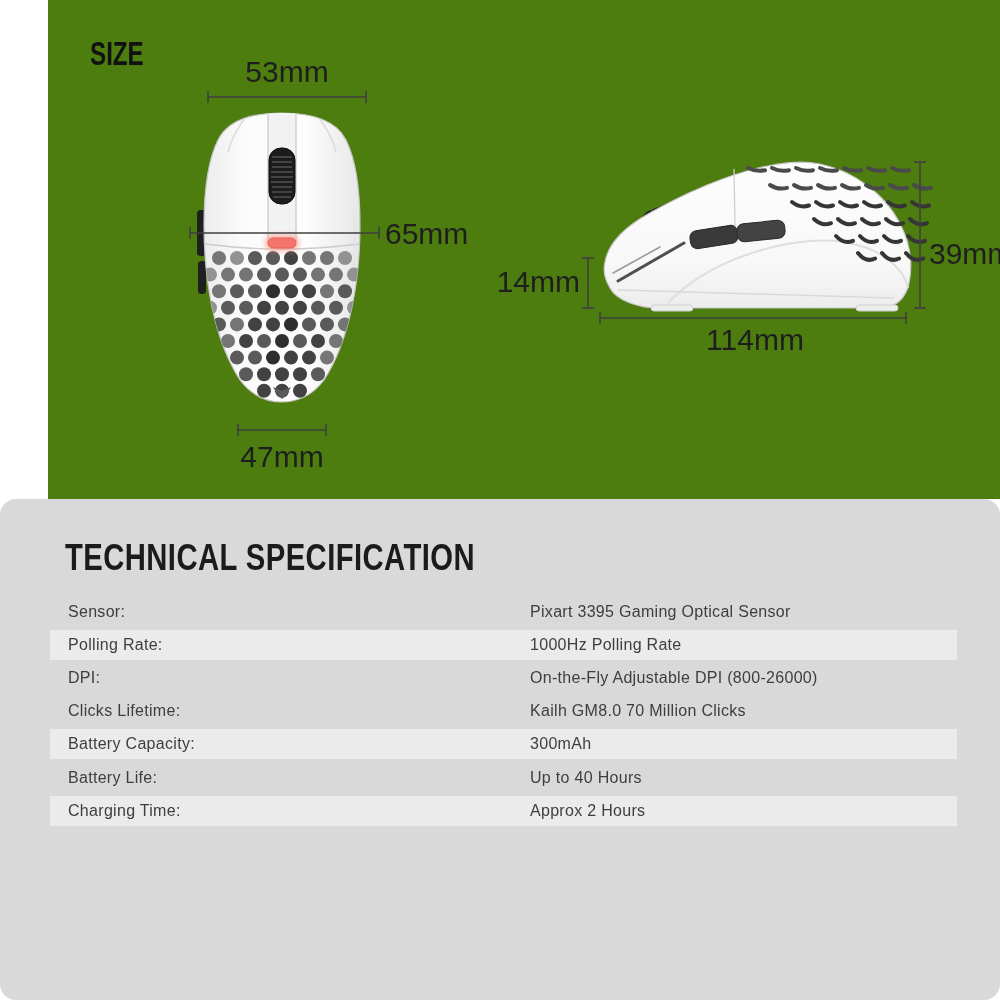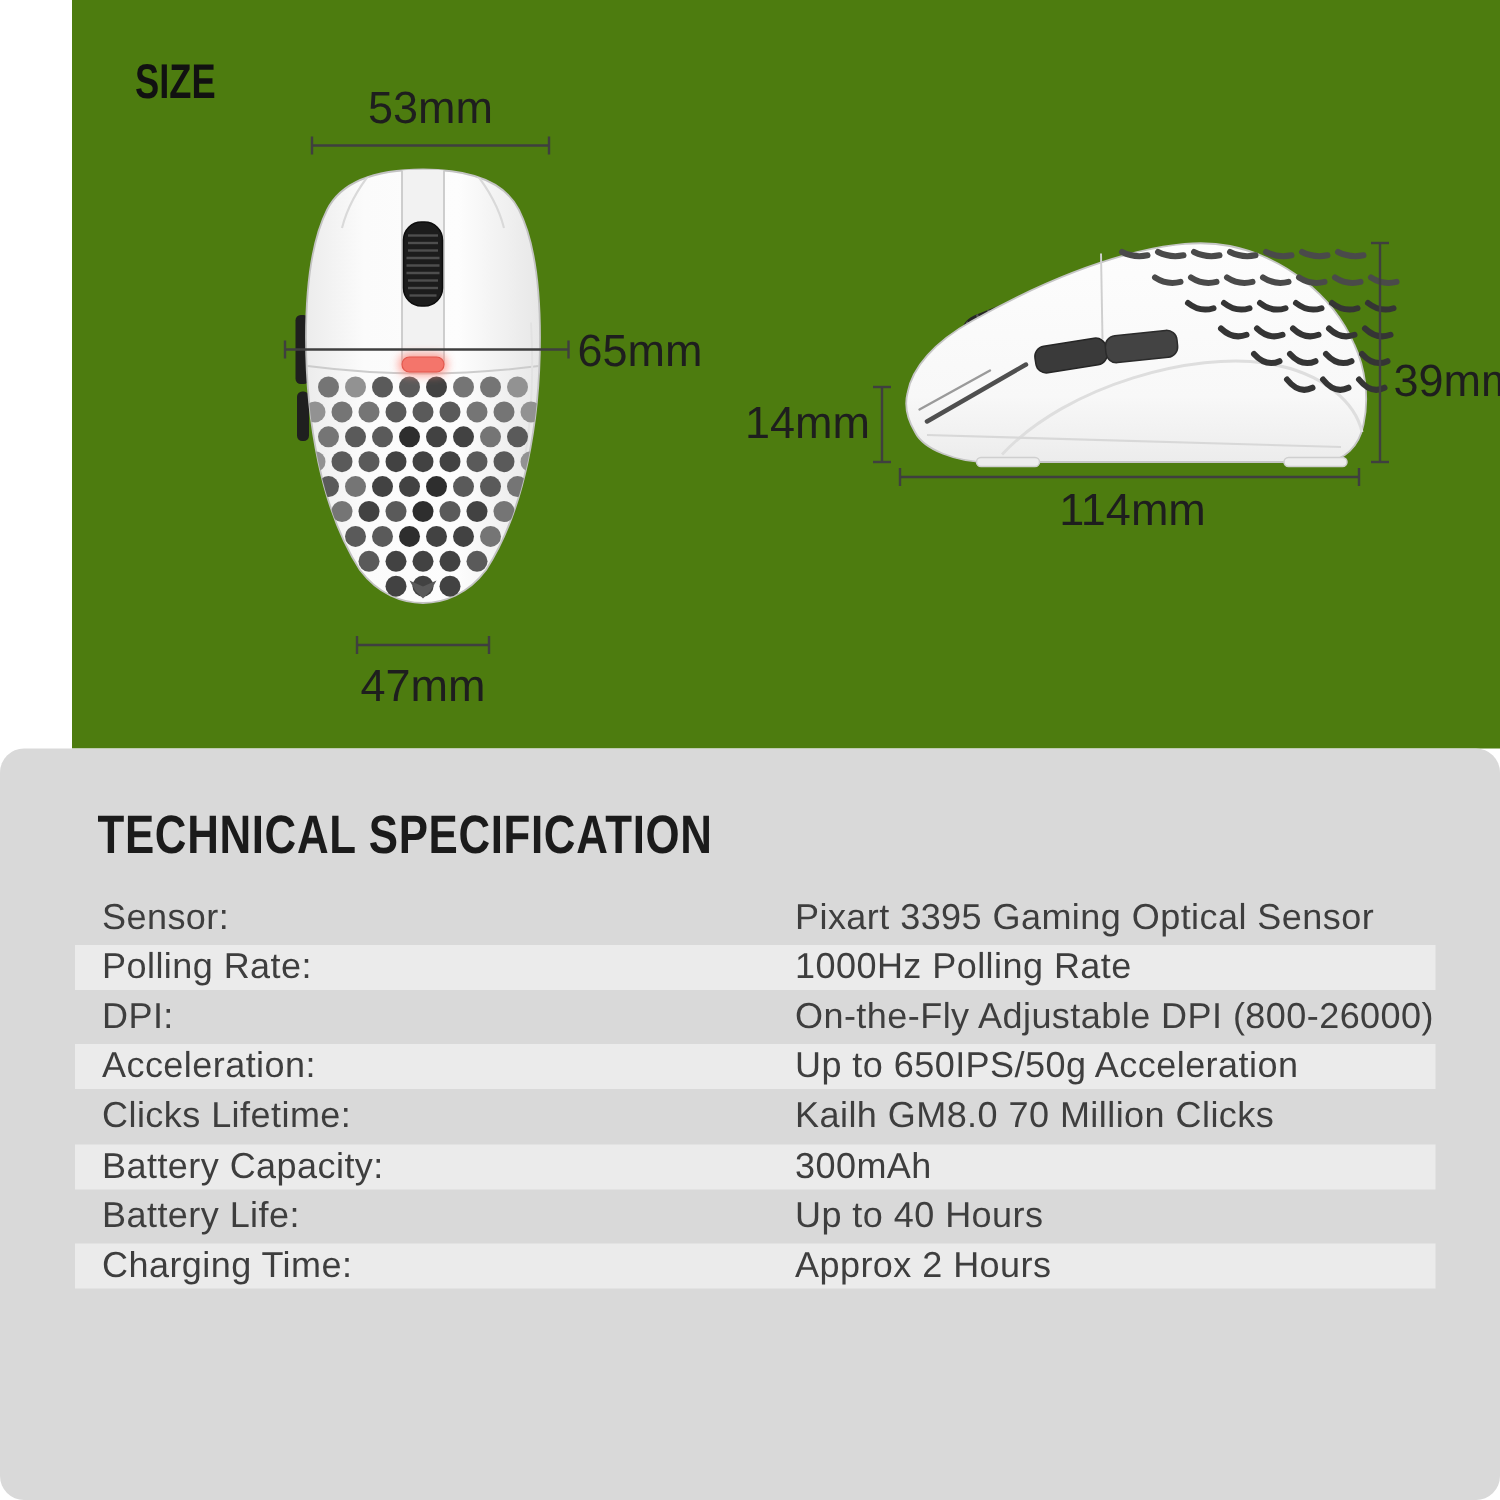--- a/index.html
+++ b/index.html
@@ -20,21 +20,21 @@
   .fig-side { left:450px; top:140px; width:510px; height:230px; }
   .dim-text { font-size:30px; fill:#1e1e1e; font-family:"Liberation Sans",sans-serif; }
   
   .spec-section { position:absolute; left:0; top:499px; width:1000px; height:501px; background:#d9d9d9;border-radius:16px; }
   .spec-heading {
     position:absolute; left:65px; top:38px; margin:0;
     font-size:34px; font-weight:700; color:#1b1b1b; letter-spacing:0.5px;
     transform:scale(0.86,1.06); transform-origin:left top;
   }
   .spec-table { position:absolute; left:50px; top:96px; width:907px; }
-  .spec-row { position:relative; height:33.2px; font-size:24px; color:#3e3e3e; letter-spacing:0.3px; }
+  .spec-row { position:relative; height:33.2px; font-size:16px; color:#3e3e3e; letter-spacing:0.3px; }
   .spec-row.striped { background:linear-gradient(#ebebeb,#ebebeb) center / 100% 30px no-repeat;text-align:right; }
   .spec-label { position:absolute; left:18px;  top:50%; transform:translateY(-50%); white-space:nowrap; }
   .spec-value { position:absolute; left:480px; top:50%; transform:translateY(-50%); white-space:nowrap; }
 </style>
 </head>
 <body>
 
 <div class="canvas">
 
   <div class="size-section">
@@ -317,24 +317,20 @@
   <div class="spec-row striped">
     <span class="spec-label">Polling Rate:</span>
     <span class="spec-value">1000Hz Polling Rate</span>
   </div>
 
   <div class="spec-row">
     <span class="spec-label">DPI:</span>
     <span class="spec-value">On-the-Fly Adjustable DPI (800-26000)</span>
   </div>
 
-  <div class="spec-row striped">
-    <span class="spec-label">Acceleration:</span>
-    <span class="spec-value">Up to 650IPS/50g Acceleration</span>
-  </div>
 
   <div class="spec-row">
     <span class="spec-label">Clicks Lifetime:</span>
     <span class="spec-value">Kailh GM8.0 70 Million Clicks</span>
   </div>
 
   <div class="spec-row striped">
     <span class="spec-label">Battery Capacity:</span>
     <span class="spec-value">300mAh</span>
   </div>

